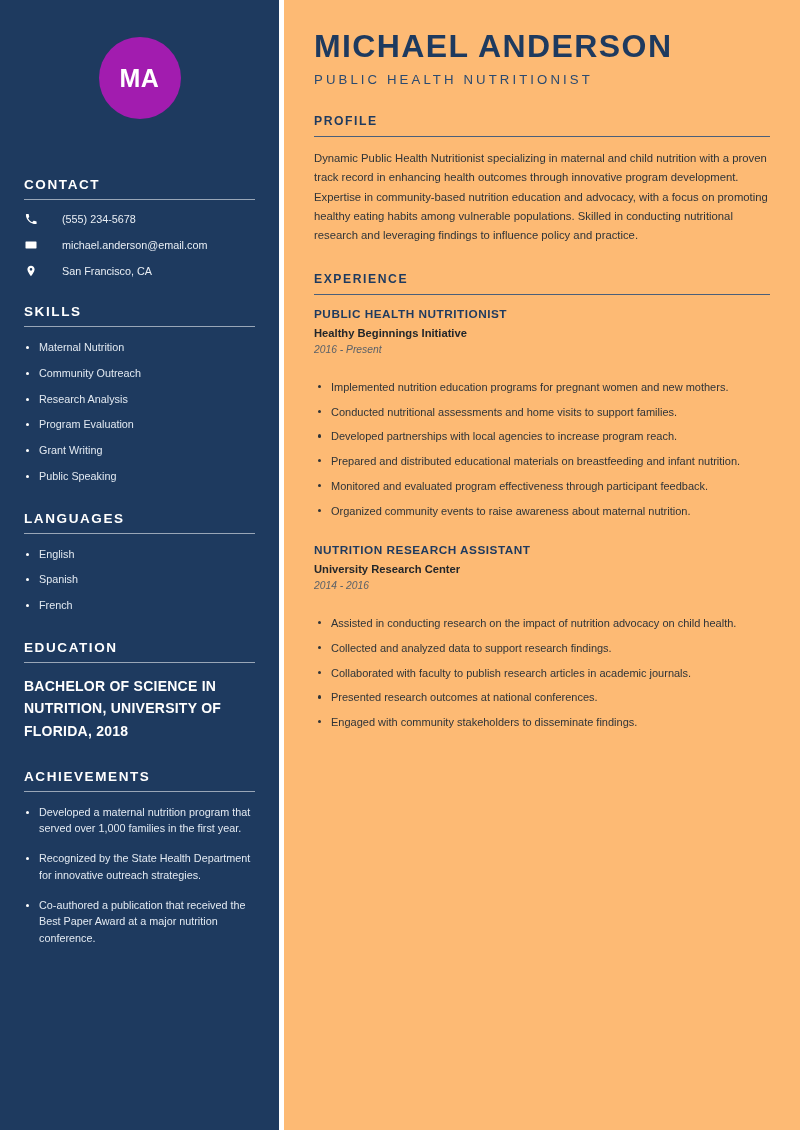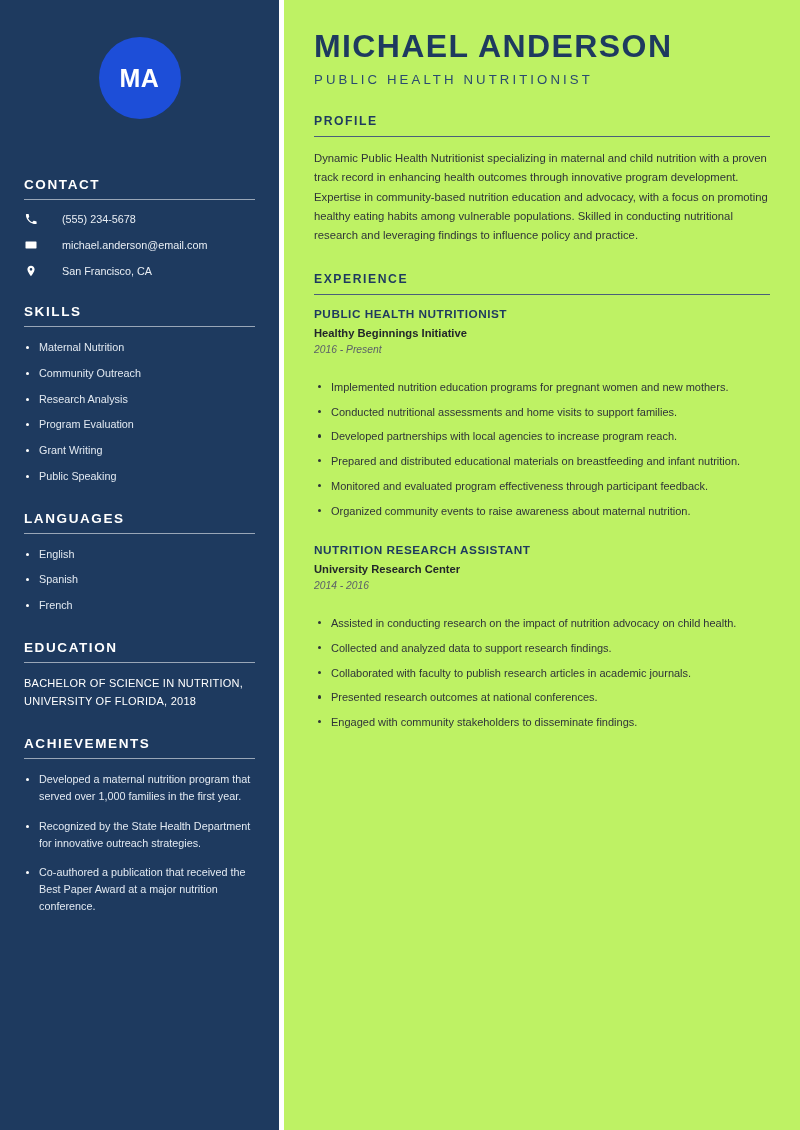--- a/index.html
+++ b/index.html
@@ -39,21 +39,21 @@
   .avatar-wrap {
     display: flex;
     justify-content: center;
     padding-top: 37px;
     padding-bottom: 10px;
   }
   .avatar {
     width: 82px;
     height: 82px;
     border-radius: 50%;
-    background: #1d4ed8;
+    background: #a21caf;
     display: flex;
     align-items: center;
     justify-content: center;
     color: #ffffff;
     font-size: 25px;
     font-weight: bold;
     letter-spacing: 0.5px;
   }
 
   .side-section { margin-top: 26px; }
@@ -106,33 +106,33 @@
     position: absolute;
     left: 2px;
     top: 7px;
     width: 3px;
     height: 3px;
     border-radius: 50%;
     background: #ffffff;
   }
 
   .edu-entry {
-    font-size: 11px;
-    font-weight: normal;
+    font-size: 14px;
+    font-weight: bold;
     letter-spacing: 0.25px;
     line-height: 1.62;
     color: #ffffff;
   }
 
   .ach-item { margin-bottom: 13px; margin-top: 8px; }
 
   
   .main {
     flex: 1;
-    background: #bef264;
+    background: #fdba74;
     padding: 28px 30px 0 30px;
   }
 
   .name {
     font-size: 32px;
     font-weight: bold;
     letter-spacing: 1.4px;
     color: #1e3a5f;
     line-height: 1.15;
   }

